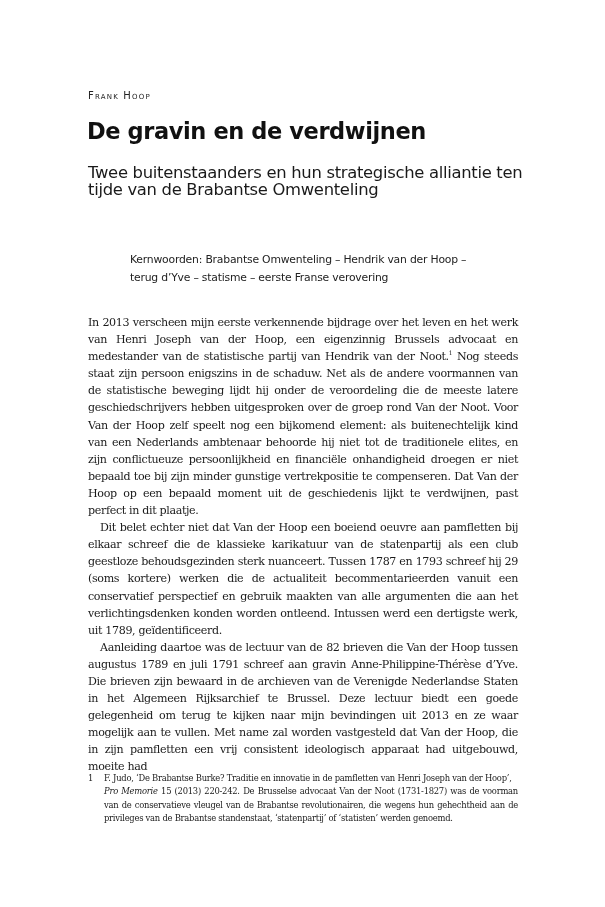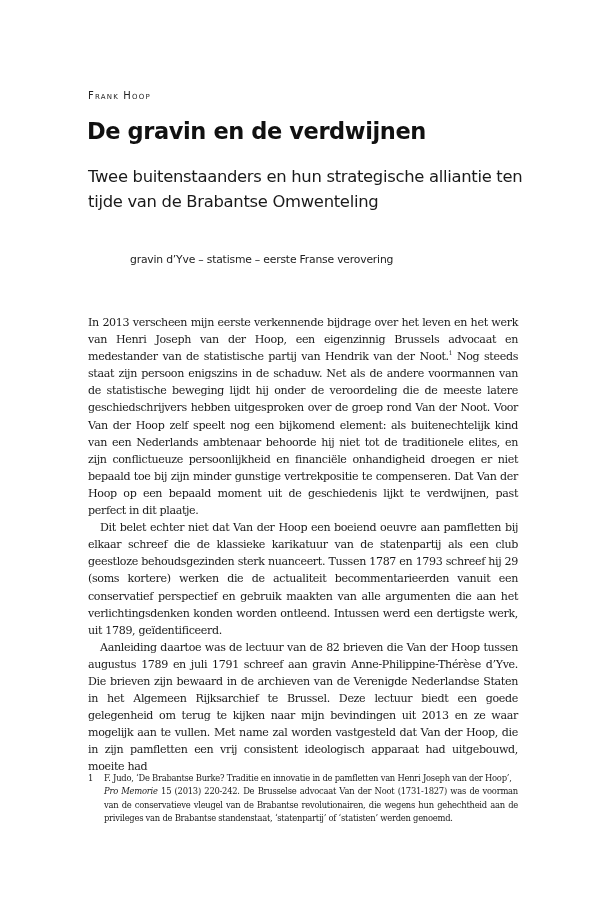--- a/index.html
+++ b/index.html
@@ -10,21 +10,21 @@
     font-variant: small-caps; color: #222;
   }
   .title {
     position: absolute; left: 87px; top: 118px; margin: 0;
     font-family: "DejaVu Sans", sans-serif; font-weight: bold; font-size: 22.5px;
     letter-spacing: -0.4px; color: #111; white-space: nowrap;
   }
   .subtitle {
     position: absolute; left: 88px; top: 164px; width: 460px; margin: 0;
     font-family: "DejaVu Sans", sans-serif; font-weight: normal; font-size: 16.4px;
-    line-height: 25px; letter-spacing: -0.3px; color: #1a1a1a;
+    line-height: 17px; letter-spacing: -0.3px; color: #1a1a1a;
   }
   .keywords {
     position: absolute; left: 130px; top: 251px; width: 400px;
     font-family: "DejaVu Sans", sans-serif; font-size: 10.8px; line-height: 18px;
     letter-spacing: -0.2px; color: #222;
   }
   .body {
     position: absolute; left: 88px; top: 314px; width: 430px;
     font-family: "DejaVu Serif", serif; font-size: 11.1px; line-height: 17.1px;
     letter-spacing: -0.35px; text-align: justify; color: #1a1a1a;
@@ -42,21 +42,22 @@
   .fn em { font-style: italic; }
 </style>
 </head>
 <body>
 
 <div class="author">Frank Hoop</div>
 <h1 class="title">De gravin en de verdwijnen</h1>
 <h2 class="subtitle">Twee buitenstaanders en hun strategische alliantie ten tijde van de Brabantse Omwenteling</h2>
 
 <div class="keywords">
-  <div>gravin d’Yve – statisme – eerste Franse verovering</div>
+  <div>Kernwoorden: Brabantse Omwenteling – Hendrik van der Hoop –</div>
+  <div>terug d’Yve – statisme – eerste Franse verovering</div>
 </div>
 
 <div class="body">
   <p><span>In 2013 verscheen mijn eerste verkennende bijdrage over het leven en het werk van Henri Joseph van der Hoop, een eigenzinnig Brussels advocaat en medestander van de statistische partij van Hendrik van der Noot.</span><sup class="fnref">1</sup><span> Nog steeds staat zijn persoon enigszins in de schaduw. Net als de andere voormannen van de statistische beweging lijdt hij onder de veroordeling die de meeste latere geschiedschrijvers hebben uitgesproken over de groep rond Van der Noot. Voor Van der Hoop zelf speelt nog een bijkomend element: als buitenechtelijk kind van een Nederlands ambtenaar behoorde hij niet tot de traditionele elites, en zijn conflictueuze persoonlijkheid en financiële onhandigheid droegen er niet bepaald toe bij zijn minder gunstige vertrekpositie te compenseren. Dat Van der Hoop op een bepaald moment uit de geschiedenis lijkt te verdwijnen, past perfect in dit plaatje.</span></p>
   <p class="indent">Dit belet echter niet dat Van der Hoop een boeiend oeuvre aan pamfletten bij elkaar schreef die de klassieke karikatuur van de statenpartij als een club geestloze behoudsgezinden sterk nuanceert. Tussen 1787 en 1793 schreef hij 29 (soms kortere) werken die de actualiteit becommentarieerden vanuit een conservatief perspectief en gebruik maakten van alle argumenten die aan het verlichtingsdenken konden worden ontleend. Intussen werd een dertigste werk, uit 1789, geïdentificeerd.</p>
   <p class="indent">Aanleiding daartoe was de lectuur van de 82 brieven die Van der Hoop tussen augustus 1789 en juli 1791 schreef aan gravin Anne-Philippine-Thérèse d’Yve. Die brieven zijn bewaard in de archieven van de Verenigde Nederlandse Staten in het Algemeen Rijksarchief te Brussel. Deze lectuur biedt een goede gelegenheid om terug te kijken naar mijn bevindingen uit 2013 en ze waar mogelijk aan te vullen. Met name zal worden vastgesteld dat Van der Hoop, die in zijn pamfletten een vrij consistent ideologisch apparaat had uitgebouwd, moeite had</p>
 </div>
 
 <div class="footnotes">
   <div class="fn">

